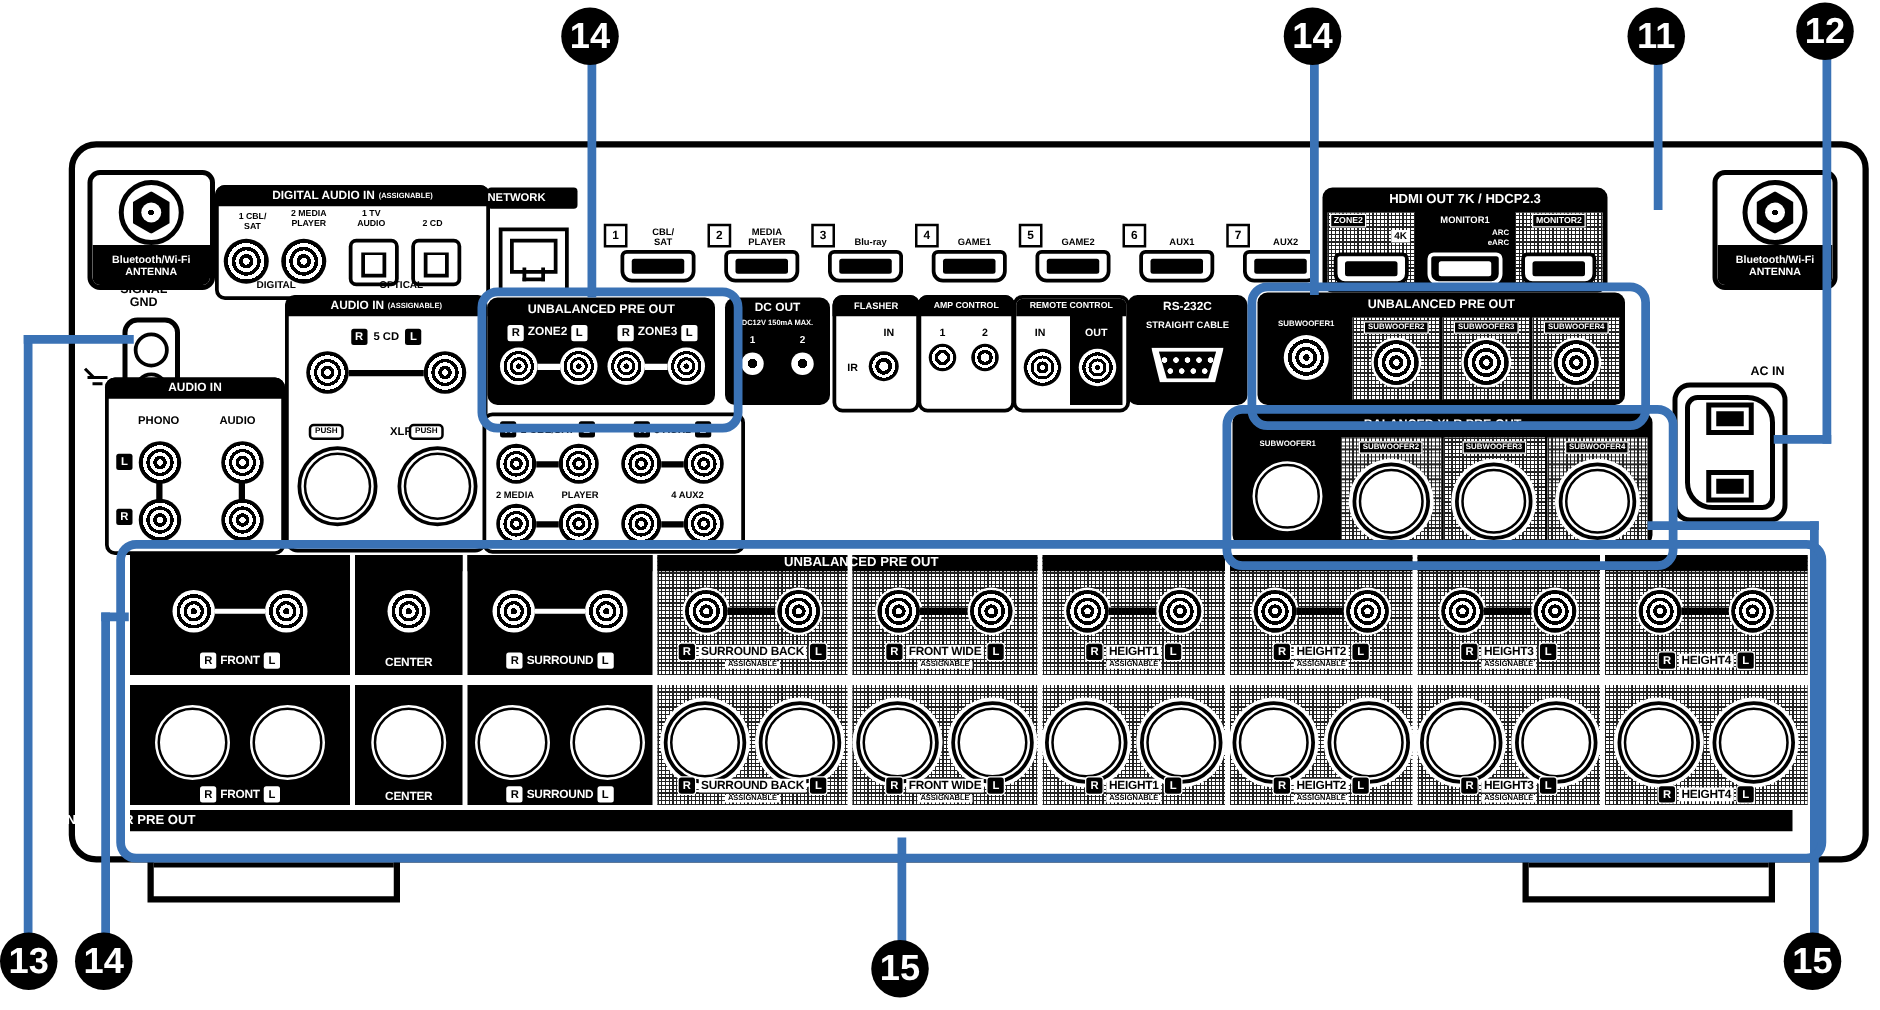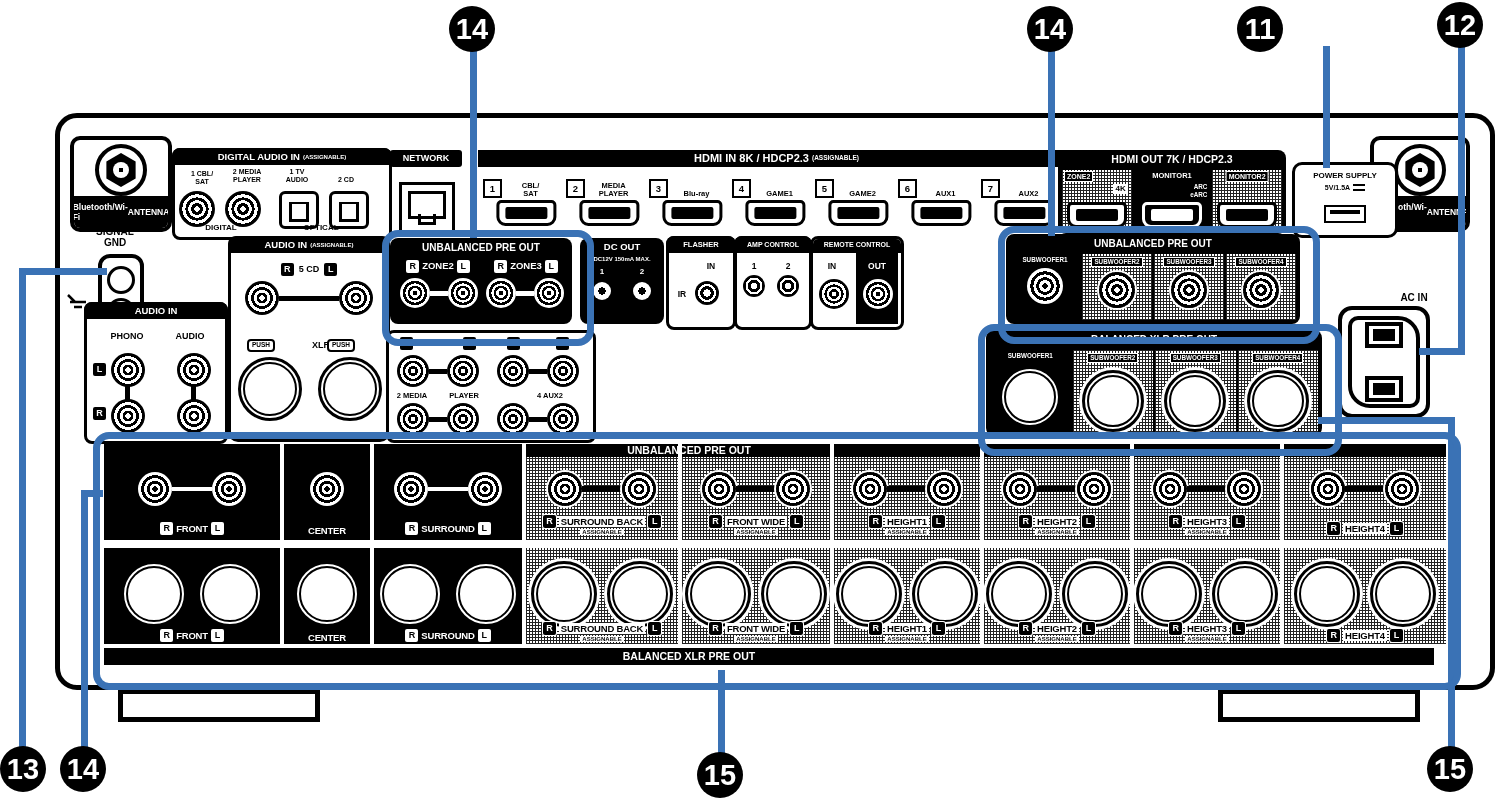--- a/index.html
+++ b/index.html
@@ -3,21 +3,21 @@
 <meta charset="utf-8">
 <style>
 html,body{margin:0;padding:0;background:#fff}
 #stage{position:relative;width:1504px;height:808px;background:#fff;font-family:"Liberation Sans",sans-serif;font-weight:700;color:#000;overflow:hidden}
 #panel{position:absolute;left:55px;top:113px;width:1430px;height:567px;border:5px solid #000;border-radius:22px;background:#fff;z-index:1}
 .foot{position:absolute;height:36px;border:5px solid #000;background:#fff;z-index:0}
 .foot::after{content:"";display:block;margin-top:9px;border-top:4px solid #000}
 .bl{position:absolute;background:#3A72B5;z-index:3}
 .hl{position:absolute;border:7px solid #3A72B5;border-radius:16px;z-index:5}
 .callout{position:absolute;width:46px;height:46px;border-radius:50%;background:#000;color:#fff;font-size:29px;display:flex;align-items:center;justify-content:center;z-index:6}
-.band{position:absolute;background:#000;color:#fff;display:flex;align-items:center;justify-content:center;gap:3px;z-index:2;line-height:1}
+.band{position:absolute;background:#000;color:#fff;display:flex;align-items:center;justify-content:flex-start;gap:3px;z-index:2;line-height:1}
 .bandin{position:absolute;left:-3px;right:-3px;top:-3px;height:17px;background:#000;color:#fff;border-radius:8px 8px 0 0;display:flex;align-items:center;justify-content:center;gap:3px;line-height:1}
 .box{position:absolute;border:3px solid #000;border-radius:8px;background:#fff;z-index:2}
 .bbox{position:absolute;background:#000;border-radius:8px;color:#fff;z-index:2}
 .lbl{position:absolute;display:flex;align-items:center;justify-content:center;text-align:center;z-index:2;line-height:1.08}
 .col{flex-direction:column}
 .hatch{background-color:#fff;background-image:repeating-linear-gradient(0deg,#222 0 1px,transparent 1px 3px),repeating-linear-gradient(90deg,#222 0 1px,transparent 1px 3px)}
 .t6{font-size:6px}.t65{font-size:6.5px}.t7{font-size:7px}.t75{font-size:7.5px}.t8{font-size:8px}.t85{font-size:8.5px}.t9{font-size:9px}.t95{font-size:9.5px}.t10{font-size:10px}.t105{font-size:10.5px}.t11{font-size:11px}
 .badge{display:inline-flex;align-items:center;justify-content:center;min-width:13px;height:13px;background:#000;color:#fff;font-size:9px;border-radius:2px;flex:none;line-height:1}
 .badge.inv{background:#fff;color:#000}
 .rca{--c1:#fff;--c2:#000;border-radius:50%;flex:none;background:radial-gradient(closest-side,var(--c1) 0 15%,var(--c2) 15% 32%,var(--c1) 32% 48%,var(--c2) 48% 64%,var(--c1) 64% 81%,var(--c2) 81% 100%)}
@@ -34,21 +34,21 @@
 .hdmi.dark{background:#000;border-color:#fff}
 .hdmi.dark::after{background:#fff}
 .jackS{border-radius:50%;flex:none;background:radial-gradient(closest-side,#fff 0 30%,#000 30% 56%,#fff 56% 76%,#000 76% 100%);position:absolute;z-index:2}
 .jackS.dark{background:radial-gradient(closest-side,#000 0 42%,#fff 42% 100%)}
 .opt{position:absolute;width:34px;height:32px;border:3px solid #000;border-radius:6px;background:#fff;z-index:2}
 .opt::after{content:"";position:absolute;left:7px;right:7px;top:8px;bottom:4px;border:3px solid #000;border-top-width:2px}
 .rj45{position:absolute;width:50px;height:48px;border:3px solid #000;background:#fff;z-index:2}
 .rj45::before{content:"";position:absolute;left:6px;right:6px;top:6px;bottom:14px;border:3px solid #000}
 .rj45::after{content:"";position:absolute;left:16px;right:16px;bottom:8px;height:8px;border:3px solid #000;border-top:none}
 .antbox{position:absolute;border:4px solid #000;border-radius:10px;background:#fff;overflow:hidden;z-index:2}
-.antbox .atxt{position:absolute;left:0;right:0;bottom:0;height:32px;background:#000;color:#fff;font-size:8.5px;display:flex;flex-direction:row;align-items:center;justify-content:center;line-height:1.2}
+.antbox .atxt{position:absolute;left:0;right:0;bottom:0;height:32px;background:#000;color:#fff;font-size:8.5px;display:flex;flex-direction:column;align-items:center;justify-content:center;line-height:1.2}
 .antconn{position:absolute;left:50%;top:4px;transform:translateX(-50%);width:44px;height:44px;border:4px solid #000;border-radius:50%;background:#fff}
 .antconn::before{content:"";position:absolute;inset:5px;background:#000;clip-path:polygon(50% 0,93% 25%,93% 75%,50% 100%,7% 75%,7% 25%)}
 .antconn::after{content:"";position:absolute;left:50%;top:50%;width:16px;height:16px;transform:translate(-50%,-50%);border-radius:50%;background:radial-gradient(closest-side,#000 0 30%,#fff 30% 100%)}
 .usb{position:absolute;width:38px;height:14px;border:2.5px solid #000;background:#fff}
 .usb::after{content:"";position:absolute;left:4px;right:4px;top:3px;height:3.5px;background:#000}
 .dcsym{display:inline-block;width:12px;height:7px;border-top:2px solid #000;position:relative;margin-left:3px}
 .dcsym::after{content:"";position:absolute;top:3px;left:0;width:12px;border-top:2px dashed #000}
 .iec{position:absolute;width:84px;height:104px;border:4px solid #000;border-radius:14px;background:#fff;z-index:2}
 .iec::before{content:"";position:absolute;inset:6px;border:4px solid #000;border-radius:10px 22px 10px 22px}
 .pin{position:absolute;left:50%;transform:translateX(-50%);width:30px;height:18px;border:4px solid #000;background:#fff;z-index:2}
@@ -190,24 +190,20 @@
     <div class="lbl t8" style="left:102px;top:72px;width:88px;height:10px">
         <span>OPTICAL</span>
       </div>
   </div>
 
   <div class="band t9" style="left:390px;top:150px;width:72px;height:17px;border-radius:3px">
       <span>NETWORK</span>
     </div>
   <div class="rj45" style="left:399px;top:182px"></div>
 
-  <div class="band" style="left:478px;top:150px;width:597px;height:17px">
-      <span class="t11">HDMI IN 8K / HDCP2.3</span>
-      <span class="t65">(ASSIGNABLE)</span>
-    </div>
   <div style="position:absolute;left:482px;top:174px;width:585px;height:52px;display:flex;z-index:2">
   <div class="hport">
     <span class="pnum">1</span>
     <div class="plbl">
           <div>CBL/</div>
           <div>SAT</div>
         </div>
     <span class="hdmi"></span>
   </div>
 
@@ -286,30 +282,20 @@
           </div>
         <span class="hdmi dark"></span>
       </div>
       <div class="hocell hatch">
         <span class="chipD t7" style="position:absolute;left:50%;transform:translateX(-50%);top:1px">MONITOR2</span>
         <span class="hdmi"></span>
       </div>
     </div>
   </div>
 
-  <div class="box" style="left:1292px;top:162px;width:100px;height:70px;border-radius:10px">
-    <div class="lbl t8" style="left:0;top:6px;width:100%;height:10px">
-        <span>POWER SUPPLY</span>
-      </div>
-    <div class="lbl t7" style="left:0;top:18px;width:100%;height:10px">
-        <span>5V/1.5A</span>
-        <span class="dcsym"></span>
-      </div>
-    <span class="usb" style="left:50%;transform:translateX(-50%);bottom:12px"></span>
-  </div>
 
   <div class="box" style="left:84px;top:302px;width:138px;height:136px">
     <div class="bandin">
         <span class="t95">AUDIO IN</span>
       </div>
     <div class="lbl t9" style="left:8px;top:26px;width:64px;height:12px">
         <span>PHONO</span>
       </div>
     <div class="lbl t9" style="left:74px;top:26px;width:58px;height:12px">
         <span>AUDIO</span>
@@ -468,20 +454,32 @@
     <div class="lbl t85" style="left:8px;top:22px;width:22px;height:11px">
         <span>IN</span>
       </div>
     <div class="lbl t85" style="left:50px;top:22px;width:28px;height:11px;color:#fff">
         <span>OUT</span>
       </div>
     <span class="rca" style="position:absolute;left:6px;top:40px;width:30px;height:30px"></span>
     <span class="rca dark" style="position:absolute;left:50px;top:40px;width:30px;height:30px"></span>
   </div>
 
+  <div class="bbox" style="left:902px;top:236px;width:96px;height:88px">
+    <div class="lbl t95" style="left:0;top:5px;width:96px;height:11px;color:#fff">
+        <span>RS-232C</span>
+      </div>
+    <div class="lbl t75" style="left:0;top:19px;width:96px;height:10px;color:#fff">
+        <span>STRAIGHT CABLE</span>
+      </div>
+    <div class="db9" style="left:19px;top:42px">
+        <div class="o"></div>
+        <div class="i"></div>
+      </div>
+  </div>
 
   <div class="bbox" style="left:1006px;top:234px;width:294px;height:90px">
     <div class="lbl t10" style="left:0;top:4px;width:294px;height:12px;color:#fff">
         <span>UNBALANCED PRE OUT</span>
       </div>
     <div style="position:absolute;left:4px;top:20px;width:286px;height:66px;display:flex;gap:2px">
   <div class="scell black">
     <span class="slbl">SUBWOOFER1</span>
     <span class="rca" style="width:36px;height:36px"></span>
   </div>
@@ -836,20 +834,20 @@
       </div>
   </div>
 
   <div class="hl" style="left:382px;top:230px;width:198px;height:102px"></div>
   <div class="hl" style="left:998px;top:226px;width:308px;height:104px"></div>
   <div class="hl" style="left:978px;top:324px;width:350px;height:118px"></div>
   <div class="hl" style="left:93px;top:432px;width:1354px;height:244px"></div>
 
   <div class="callout" style="left:449px;top:6px">14</div>
   <div class="callout" style="left:1027px;top:6px">14</div>
-  <div class="callout" style="left:1237px;top:6px">11</div>
+  <div class="callout" style="left:1302px;top:6px">11</div>
   <div class="callout" style="left:1437px;top:2px">12</div>
   <div class="callout" style="left:0px;top:746px">13</div>
   <div class="callout" style="left:60px;top:746px">14</div>
   <div class="callout" style="left:697px;top:752px">15</div>
   <div class="callout" style="left:1427px;top:746px">15</div>
 
 </div>
 
 </body></html>

